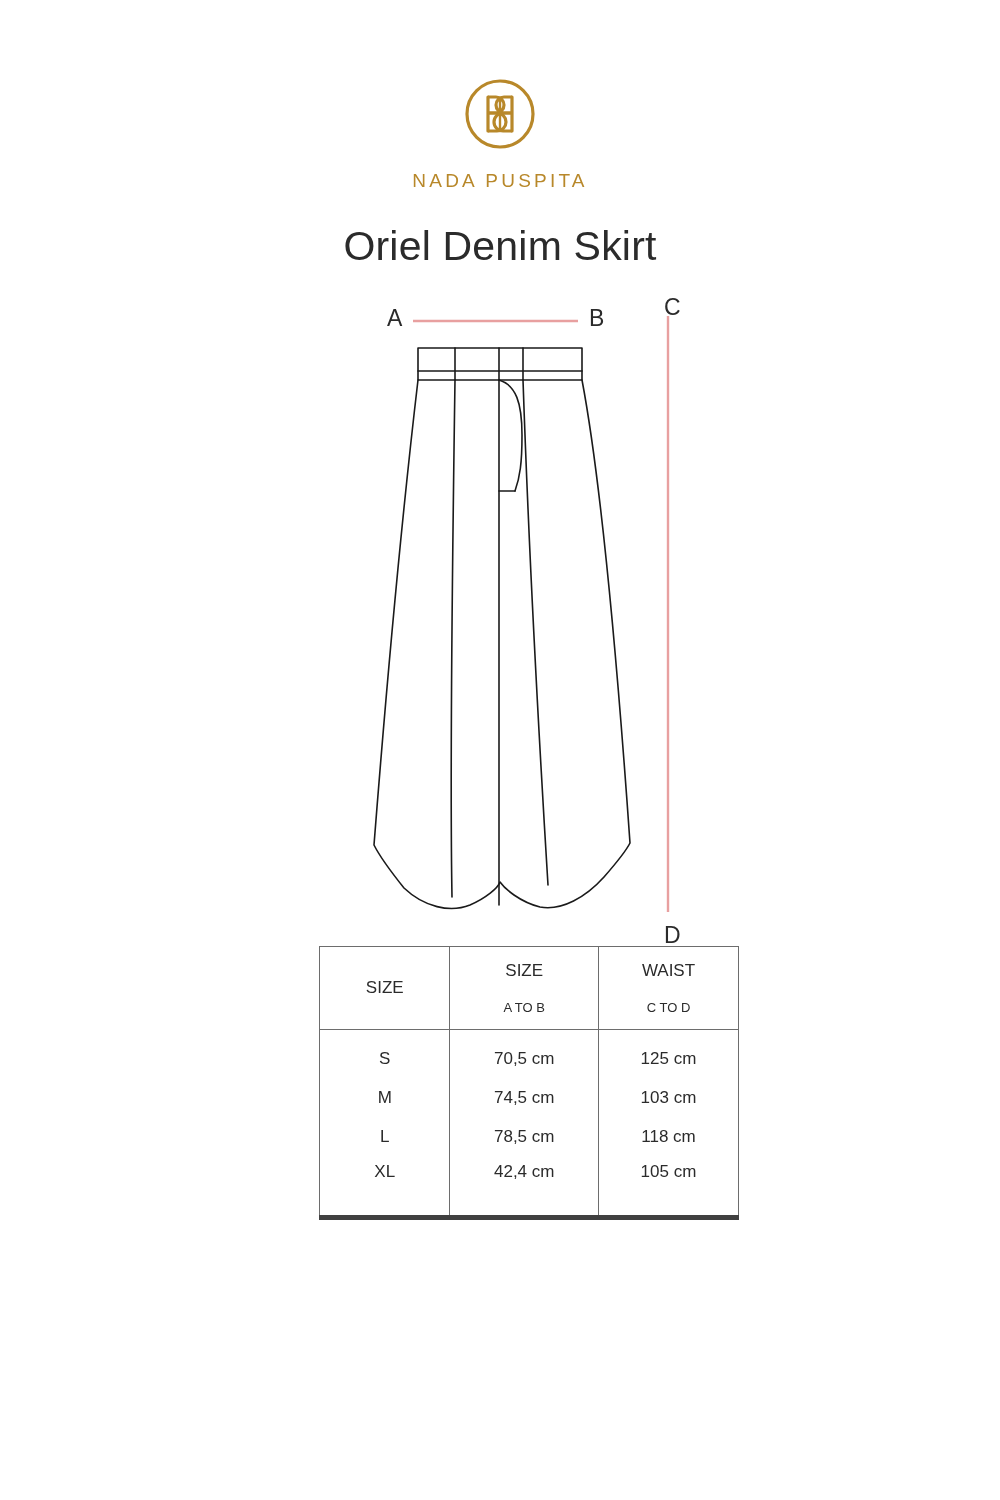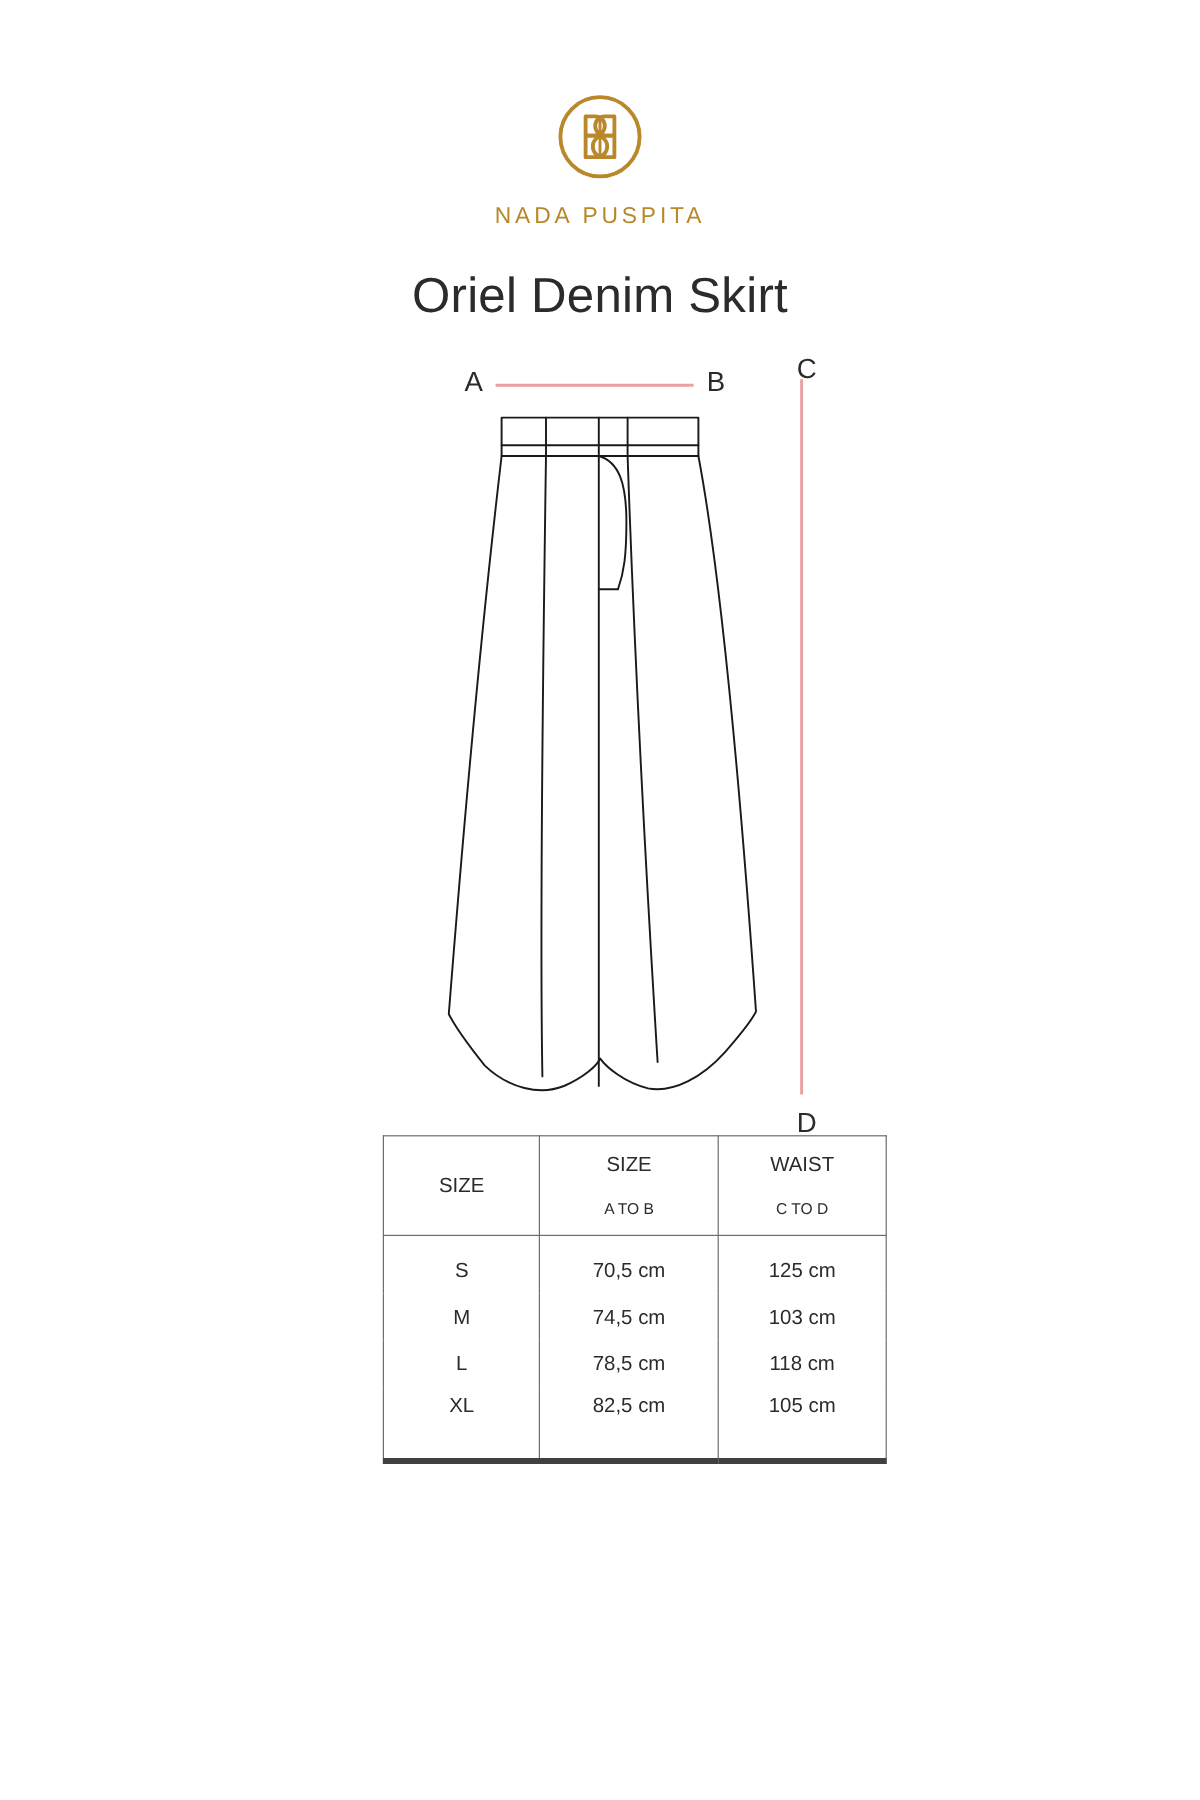--- a/index.html
+++ b/index.html
@@ -209,19 +209,19 @@
         <td>74,5 cm</td>
         <td>103 cm</td>
       </tr>
       <tr>
         <td>L</td>
         <td>78,5 cm</td>
         <td>118 cm</td>
       </tr>
       <tr>
         <td>XL</td>
-        <td>82,5 cm</td>
+        <td>42,4 cm</td>
         <td>105 cm</td>
       </tr>
     </tbody>
   </table>
 
 </div>
 
 </body></html>

